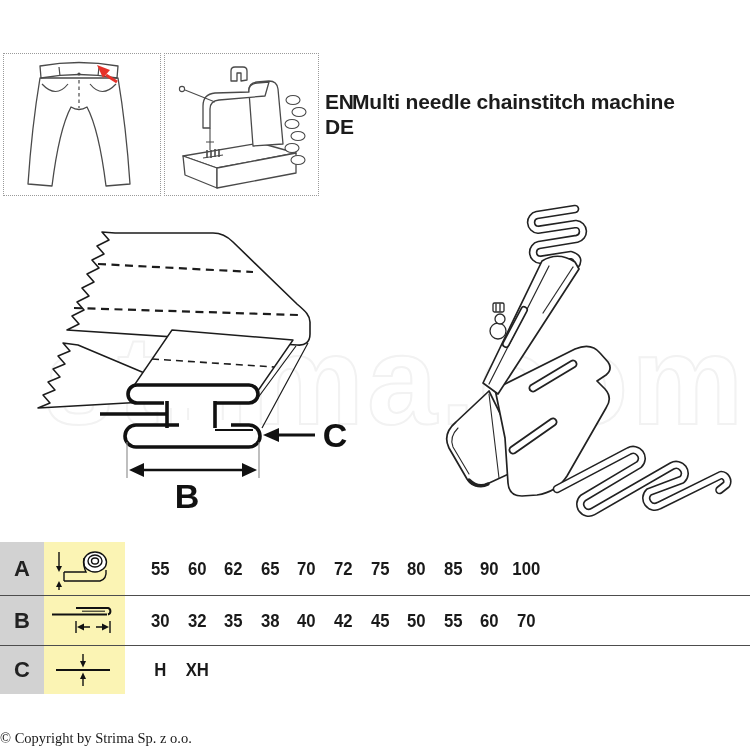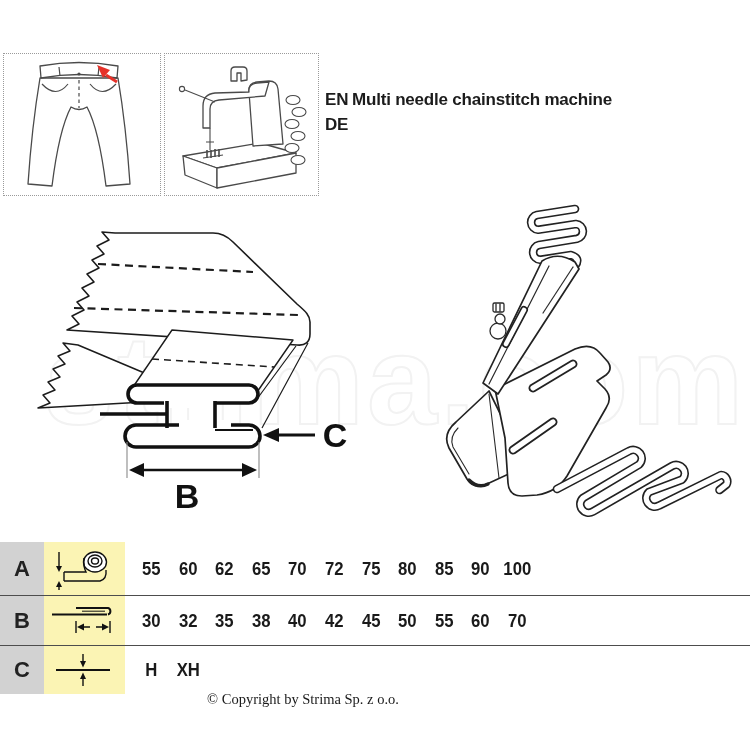--- a/index.html
+++ b/index.html
@@ -6,21 +6,21 @@
   body{
     width:750px;height:750px;position:relative;background:#fff;
     font-family:"Liberation Sans",sans-serif;color:#1c1c1c;overflow:hidden;
   }
   
   .thumb{position:absolute;border:1px dotted #9a9a9a;background:#fff;}
   #thumb-jeans{left:3px;top:53px;width:156px;height:141px;}
   #thumb-machine{left:164px;top:53px;width:153px;height:141px;}
   
   .langs{position:absolute;left:325px;top:90px;}
-  .lang-row{display:flex;align-items:baseline;height:25px;font-size:17px;letter-spacing:-0.2px;}
+  .lang-row{display:flex;align-items:baseline;height:25px;font-size:21px;letter-spacing:-0.2px;}
   .lang-code{font-weight:700;width:27px;}
   .lang-text{font-weight:700;}
   
   .watermark{
     position:absolute;left:44px;top:308px;z-index:0;
     font-size:126px;font-weight:700;letter-spacing:3px;
     color:transparent;-webkit-text-stroke:2px #f2f2f2;
     user-select:none;white-space:nowrap;
   }
   .art{position:absolute;z-index:1;}
@@ -28,27 +28,27 @@
   #binder-drawing{left:425px;top:198px;}
   
   .size-table{position:absolute;left:0;top:542px;width:750px;z-index:2;}
   .srow{display:flex;align-items:center;}
   .srow.a{height:54px;}
   .srow.b{height:50px;}
   .srow.c{height:48px;}
   .key-cell{width:44px;align-self:stretch;background:#d2d2d2;display:flex;align-items:center;justify-content:center;
     font-weight:700;font-size:22px;color:#222;}
   .icon-cell{width:81px;align-self:stretch;background:#fbf4b4;display:flex;align-items:center;justify-content:center;}
-  .vals{display:flex;padding-left:8px;}
+  .vals{display:flex;padding-left:17px;}
   .val{display:inline-block;width:36.6px;text-align:center;font-weight:700;font-size:19px;color:#1a1a1a;
     transform:scaleX(.88);}
   .sep{position:absolute;left:0;width:750px;height:0;border-top:1.5px solid #4d4d4d;z-index:3;}
   #sep1{top:595px;} #sep2{top:645px;}
   
-  .footer{position:absolute;left:0;top:691px;width:606px;text-align:center;
+  .footer{position:absolute;left:0;top:730px;width:606px;
     font-family:"Liberation Serif",serif;font-size:14.5px;color:#1a1a1a;}
 </style>
 </head>
 <body>
 
 <div class="watermark">strima.com</div>
 
 <div class="thumb" id="thumb-jeans">
   <svg width="156" height="141" viewBox="0 0 156 141">
     <g fill="#fff" stroke="#4a4a4a" stroke-width="1.3" stroke-linejoin="round">

